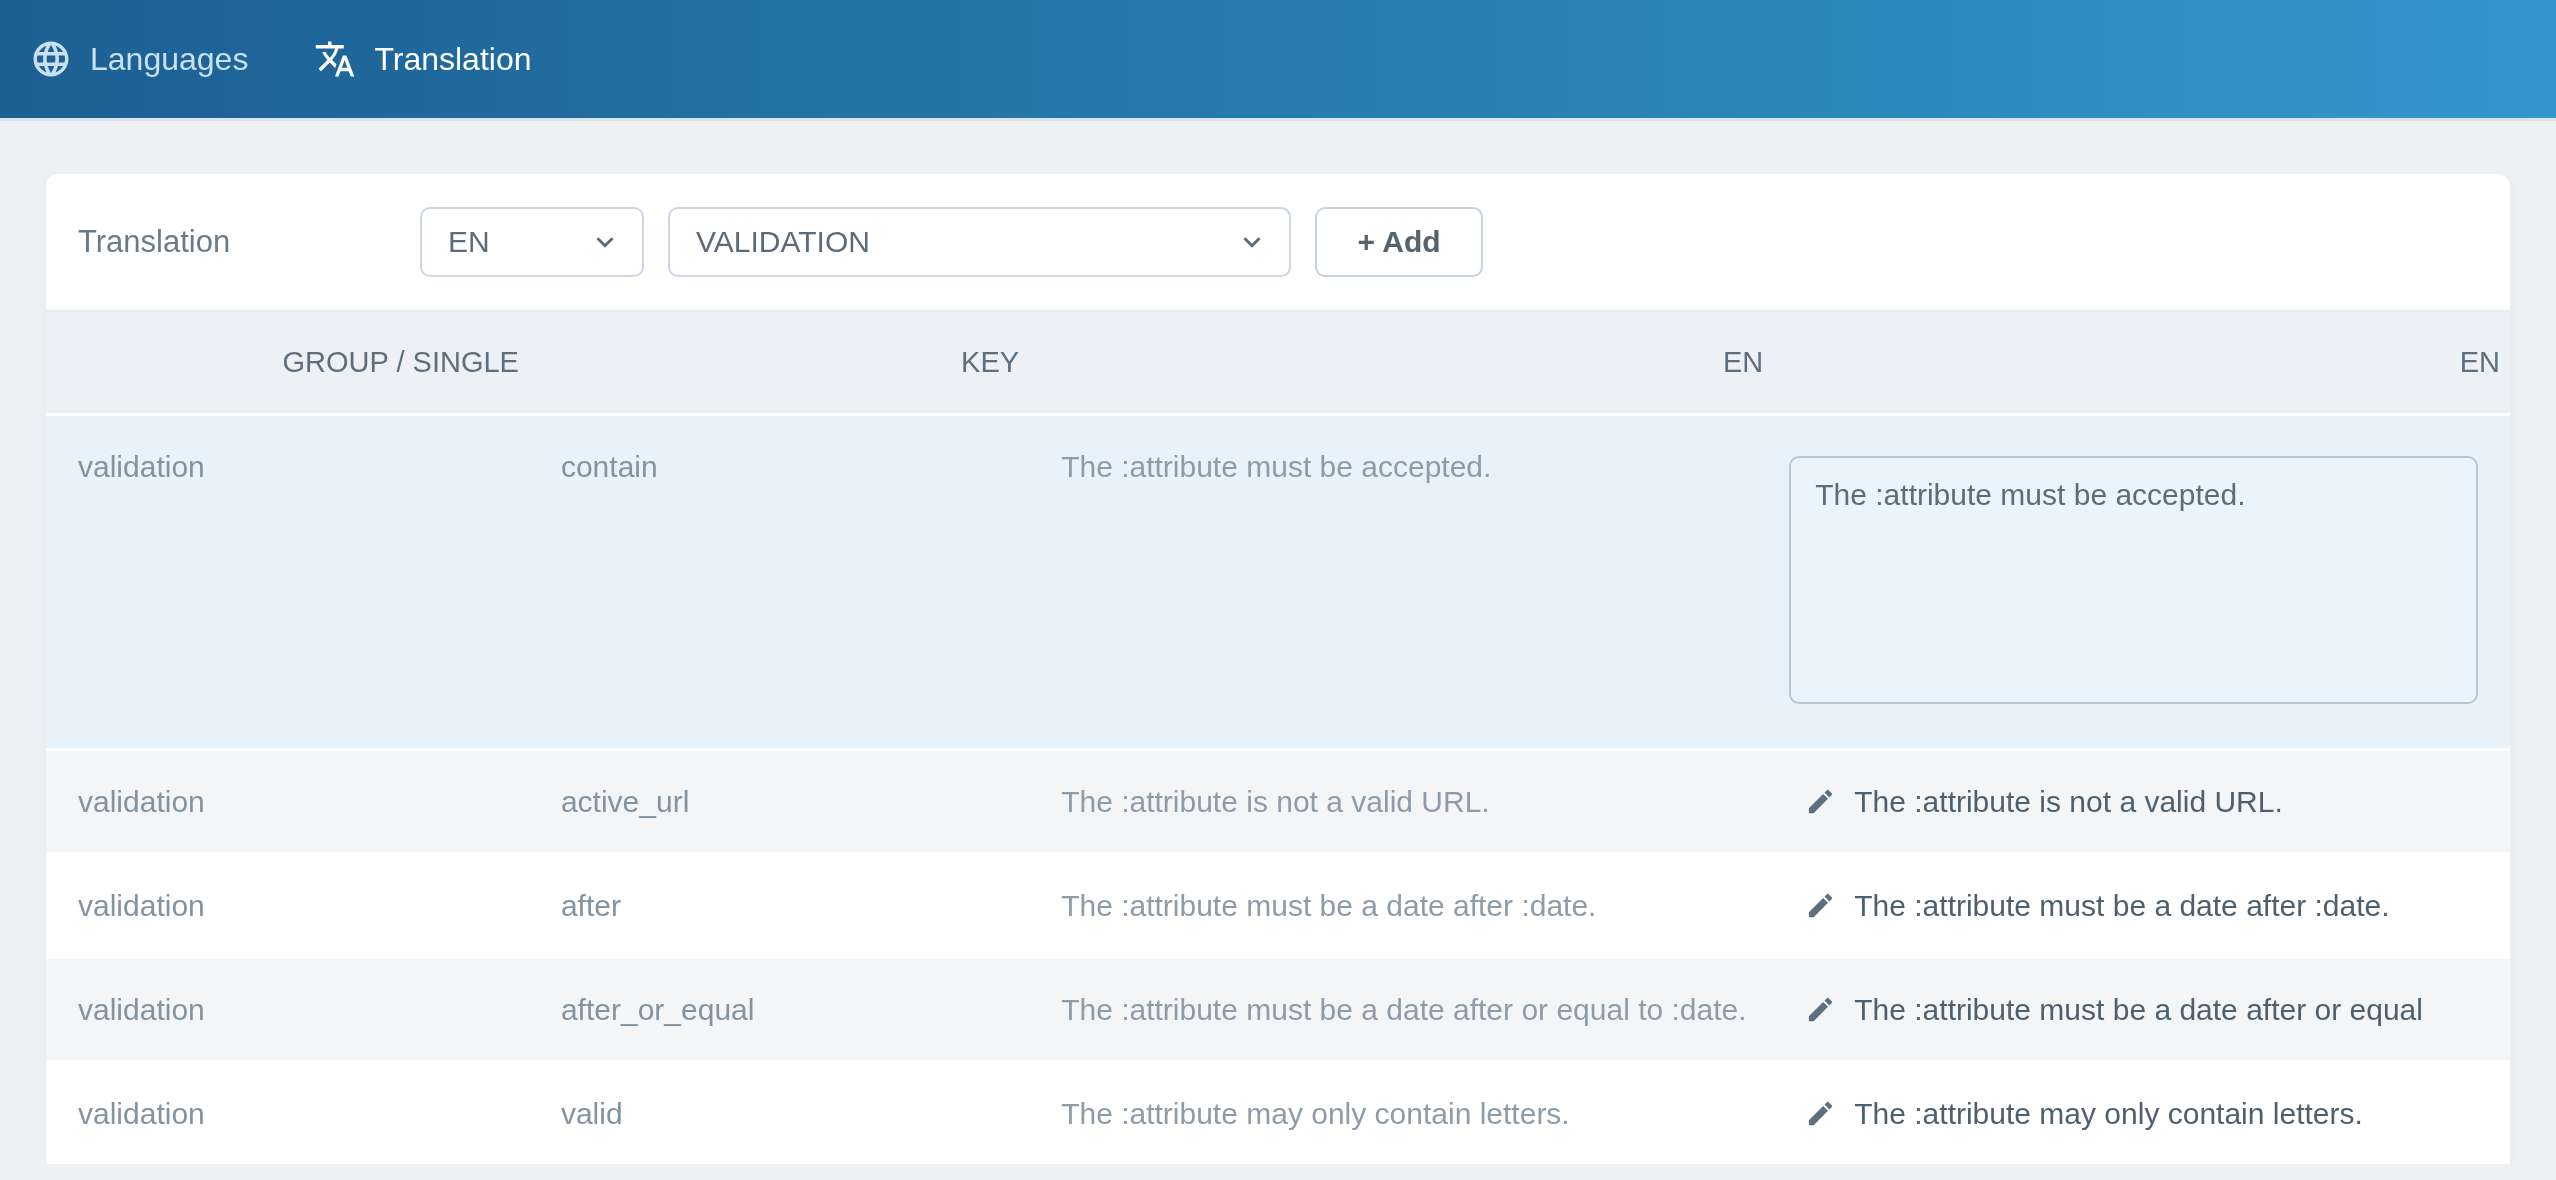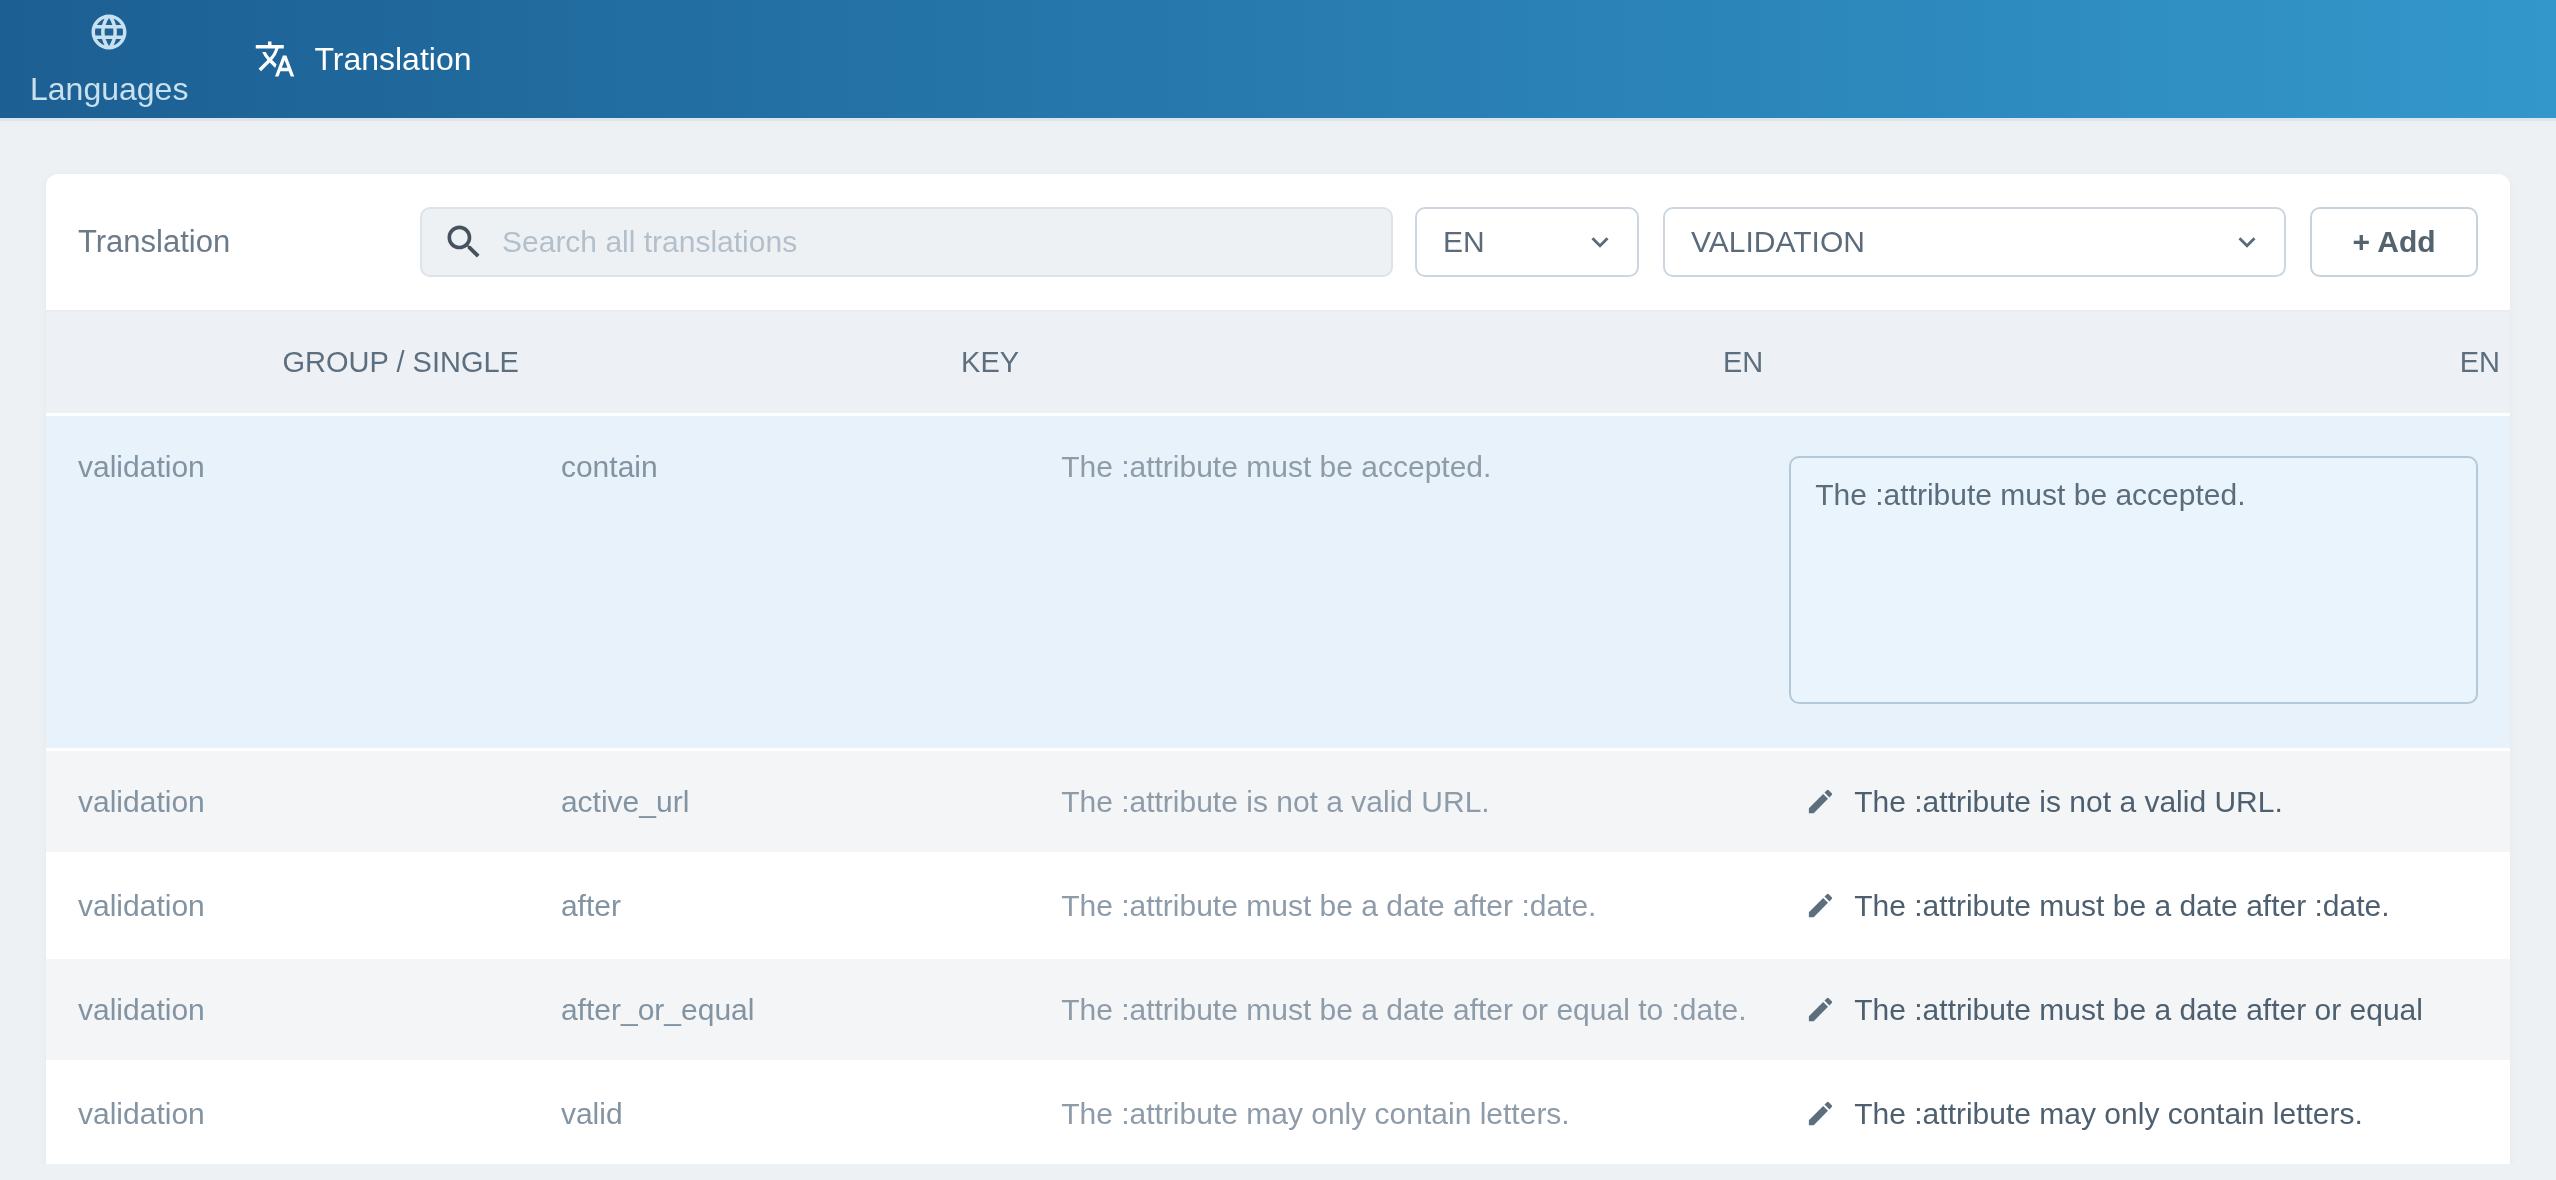--- a/index.html
+++ b/index.html
@@ -19,21 +19,21 @@
     background:linear-gradient(to right,var(--nav-left),var(--nav-right));
     display:flex; align-items:center; justify-content:space-between;
     padding:0 46px 0 30px;
     border-bottom:3px solid #dce4ec;
   }
   .brand{
     color:#ffffff; font-size:36px; font-weight:bold; letter-spacing:0.2px;
   }
   .nav-links{display:flex; align-items:center; gap:66px;}
   .nav-link{display:flex; align-items:center; gap:18px; font-size:32px; cursor:pointer;}
-  .nav-link.muted{color:#c9e0ef;flex-direction:column;}
+  .nav-link.muted{color:#c9e0ef;}
   .nav-link.muted svg{fill:#c9e0ef;}
   .nav-link.active{color:#ffffff;}
   .nav-link.active svg{fill:#ffffff;}
   .nav-link svg{width:42px; height:42px;}
 
   
   .card{
     margin:53px 46px 0 46px;
     background:#ffffff;
     border-radius:12px 12px 0 0;
@@ -141,26 +141,20 @@
       </span>
       <span>Translation</span>
     </div>
   </nav>
 </header>
 
 <main class="card">
 
   <div class="toolbar">
     <div class="toolbar-title">Translation</div>
-    <div class="searchbox">
-      <svg class="search-icon" viewBox="0 0 24 24">
-          <path d="M15.5 14h-.79l-.28-.27C15.41 12.59 16 11.11 16 9.5 16 5.91 13.09 3 9.5 3S3 5.91 3 9.5 5.91 16 9.5 16c1.61 0 3.09-.59 4.23-1.57l.27.28v.79l5 5L20.49 19l-5-5zm-6 0C7.01 14 5 11.99 5 9.5S7.01 5 9.5 5 14 7.01 14 9.5 11.99 14 9.5 14z"></path>
-        </svg>
-      <input type="text" placeholder="Search all translations" style="">
-    </div>
     <div class="select select-locale">
       <span>EN</span>
       <svg class="chev" viewBox="0 0 24 24">
           <path d="M7.41 8.59L12 13.17l4.59-4.58L18 10l-6 6-6-6 1.41-1.41z"></path>
         </svg>
     </div>
     <div class="select select-group">
       <span>VALIDATION</span>
       <svg class="chev" viewBox="0 0 24 24">
           <path d="M7.41 8.59L12 13.17l4.59-4.58L18 10l-6 6-6-6 1.41-1.41z"></path>

